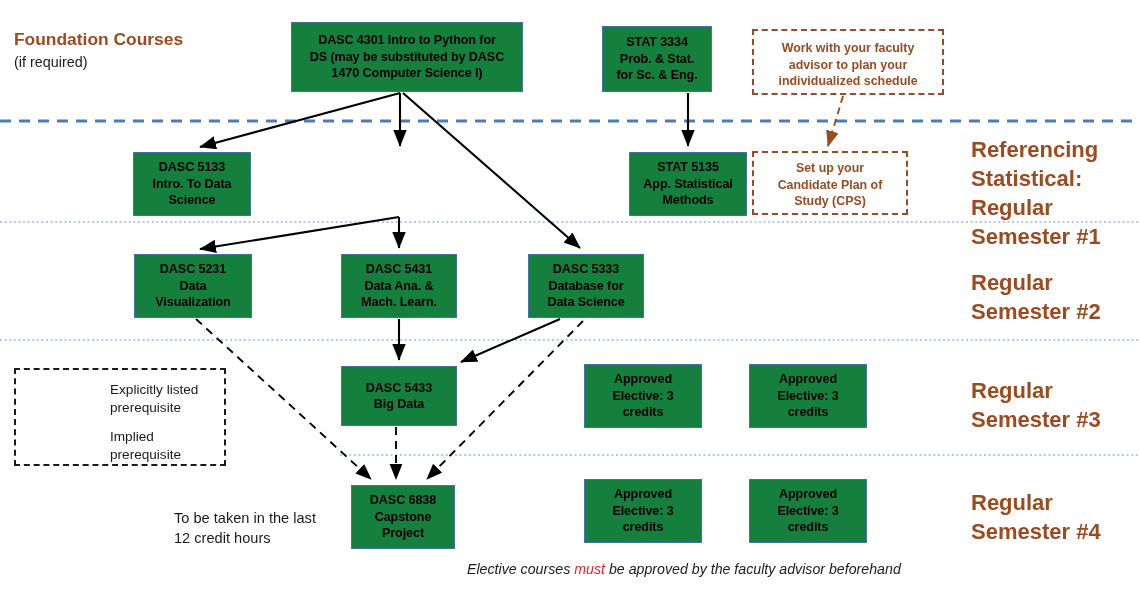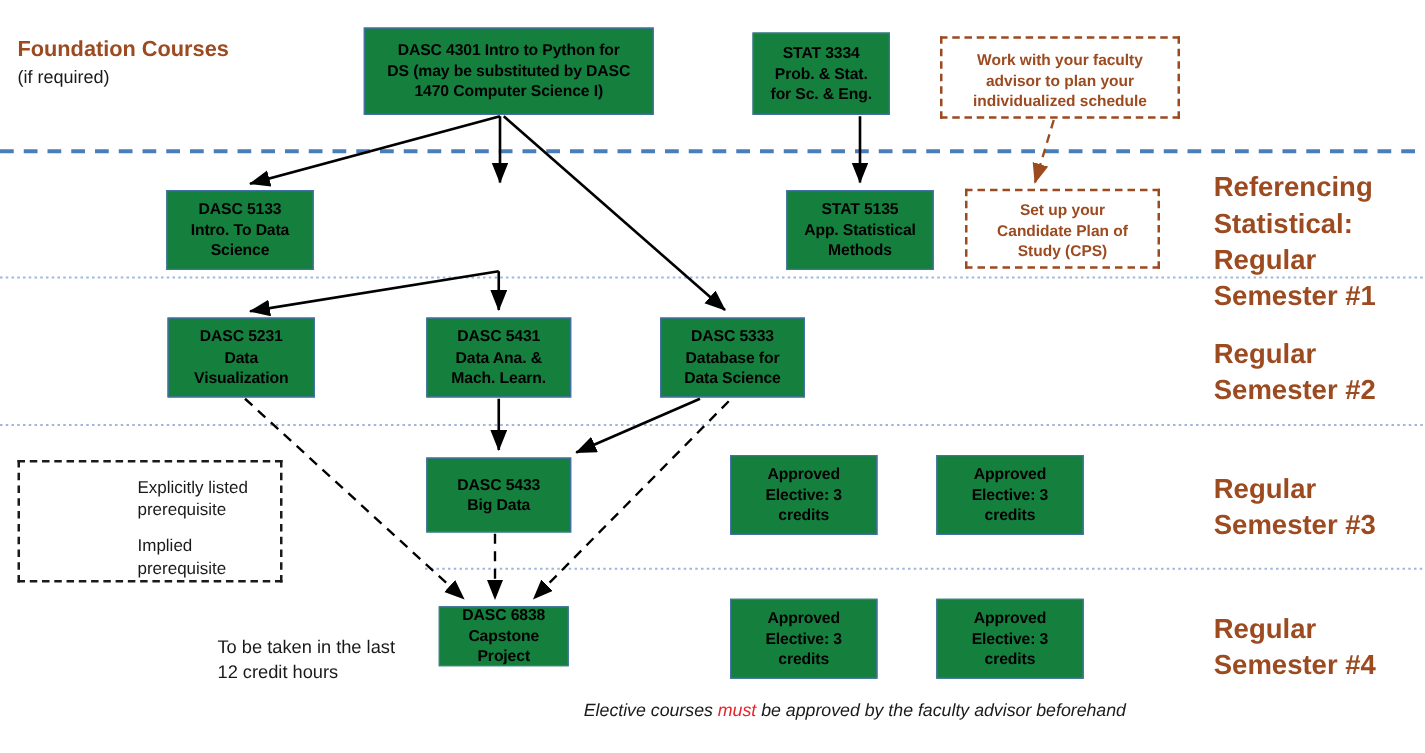--- a/index.html
+++ b/index.html
@@ -261,21 +261,21 @@
   </div>
 
   <div class="course-box" style="left:749px; top:364px; width:118px; height:64px;">
     <div class="inner">
       <div>Approved</div>
       <div>Elective: 3</div>
       <div>credits</div>
     </div>
   </div>
 
-  <div class="course-box" style="left:351px; top:485px; width:104px; height:48px;">
+  <div class="course-box" style="left:351px; top:485px; width:104px; height:64px;">
     <div class="inner">
       <div>DASC 6838</div>
       <div>Capstone</div>
       <div>Project</div>
     </div>
   </div>
 
   <div class="course-box" style="left:584px; top:479px; width:118px; height:64px;">
     <div class="inner">
       <div>Approved</div>
@@ -293,21 +293,21 @@
   </div>
 
   <div class="note-box" style="left:752px; top:29px; width:192px; height:66px;">
     <div class="inner">
       <div>Work with your faculty</div>
       <div>advisor to plan your</div>
       <div>individualized schedule</div>
     </div>
   </div>
 
-  <div class="note-box" style="left:772px; top:151px; width:156px; height:64px;">
+  <div class="note-box" style="left:752px; top:151px; width:156px; height:64px;">
     <div class="inner">
       <div>Set up your</div>
       <div>Candidate Plan of</div>
       <div>Study (CPS)</div>
     </div>
   </div>
 
   <div class="legend-box" style="left:14px; top:368px; width:212px; height:98px;"></div>
   <div class="legend-row" style="left:110px; top:381px;">
     <div>Explicitly listed</div>

